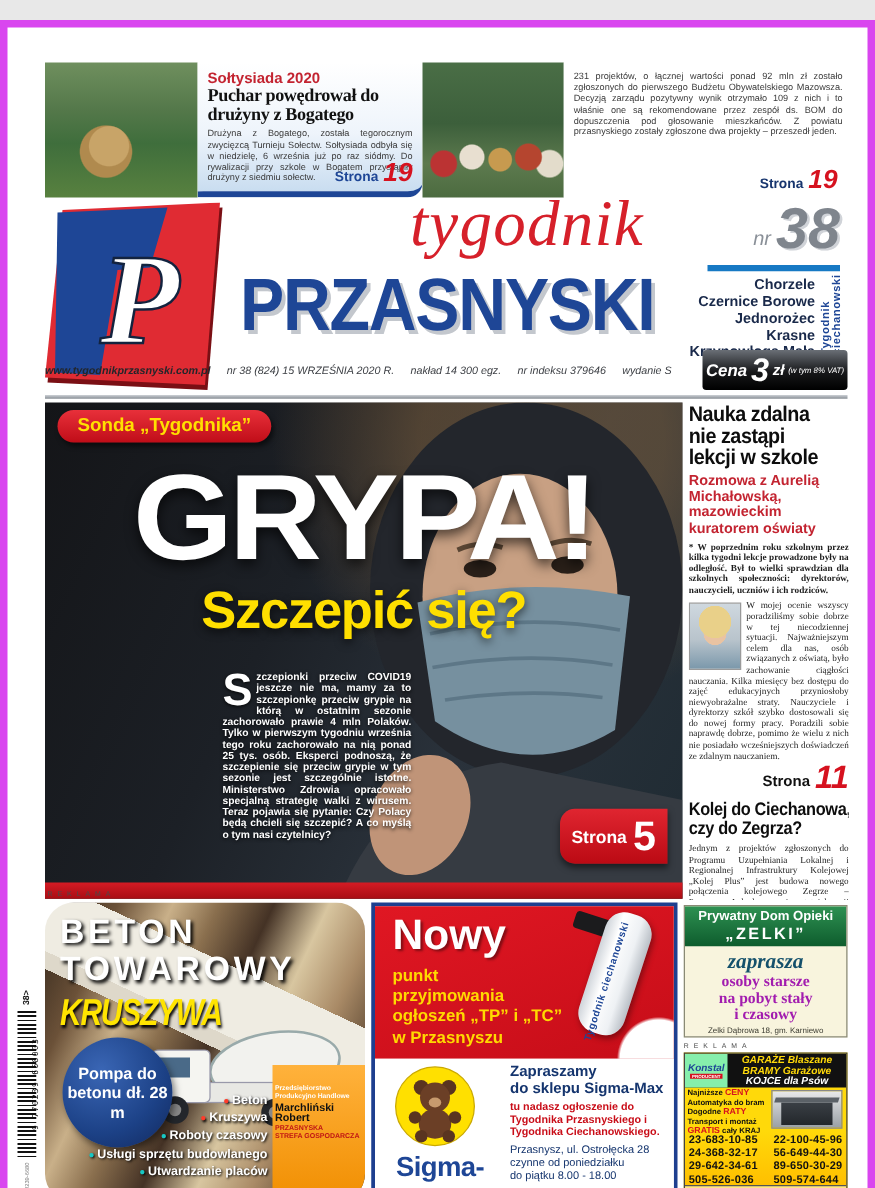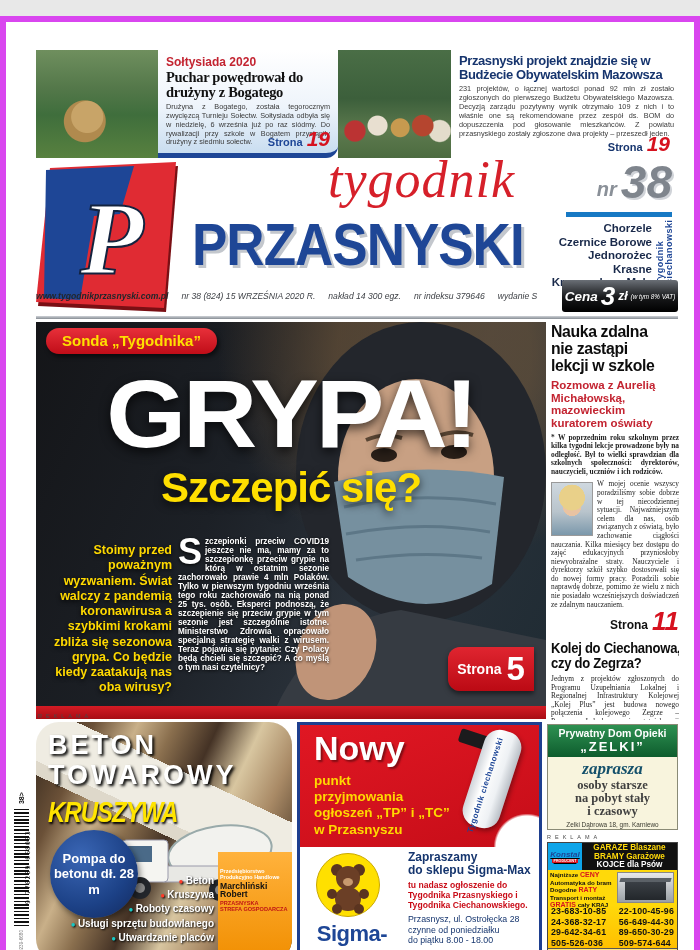--- a/index.html
+++ b/index.html
@@ -35,21 +35,21 @@
   .teaser2 .strona-l{color:#17356e;}
   .strona-n{color:#d6121f;font-weight:bold;font-size:21px;line-height:0.85;font-style:italic;}
 
   
   .logo{left:30px;top:140px;width:152px;height:152px;}
   .script{left:322px;top:128px;font-family:"Liberation Serif",serif;font-style:italic;
     color:#d6202a;font-size:52px;letter-spacing:1px;}
   .mast-main{left:186px;top:188px;font-size:53px;font-weight:bold;color:#1e4696;
     letter-spacing:-1px;transform:scaleY(1.12);transform-origin:top left;
     text-shadow:3px 3px 0 #c3c7cd;white-space:nowrap;}
-  .nr-label{color:#8a9098;font-style:italic;font-size:20px;font-weight:bold;}
+  .nr-label{color:#8a9098;font-style:italic;font-size:16px;font-weight:normal;}
   .nr-num{color:#7f858d;font-style:italic;font-size:46px;font-weight:bold;line-height:0.8;
     text-shadow:2px 2px 0 #d0d3d8;}
   .nr-wrap{left:558px;top:142px;width:108px;text-align:right;display:flex;justify-content:flex-end;
     align-items:flex-end;gap:4px;}
   .nr-rule{left:560px;top:190px;width:106px;height:5px;background:#1779c4;}
   .towns{left:500px;top:200px;width:146px;text-align:right;color:#19294a;font-weight:bold;
     font-size:11.5px;line-height:1.18;}
   .sidelogo{left:649px;top:198px;width:20px;height:82px;}
   .sidelogo .vt{position:absolute;left:1px;top:0;width:18px;height:64px;
     writing-mode:vertical-rl;transform:rotate(180deg);color:#1e4696;font-weight:bold;
@@ -173,32 +173,32 @@
 
   
   .zelki{left:541px;top:702px;width:131px;height:106px;background:#f8f4dd;border:1px solid #8a8a76;
     text-align:center;overflow:hidden;}
   .zelki .hdr{background:linear-gradient(180deg,#2e9152,#0e5c2d);color:#fff;padding:2px 0 3px 0;}
   .zelki .h1{font-weight:bold;font-size:10.5px;}
   .zelki .h2{font-weight:bold;font-size:13px;letter-spacing:2px;}
   .zelki .inv{font-family:"Liberation Serif",serif;font-style:italic;font-weight:bold;
     font-size:17px;color:#14506b;margin-top:2px;}
   .zelki .ln{font-family:"Liberation Serif",serif;font-weight:bold;font-size:12.5px;
-    color:#404040;line-height:1.05;}
+    color:#a21caf;line-height:1.05;}
   .zelki .ad{font-size:6.4px;color:#3a3a30;line-height:1.15;margin-top:3px;}
 
   
   .konstal{left:541px;top:820px;width:131px;height:120px;background:#ffd90a;border:1px solid #444;
     overflow:hidden;}
   .k-hdr{display:flex;height:27px;background:#111;}
-  .k-logo{width:34px;background:#0ea5e9;display:flex;flex-direction:column;align-items:center;
-    justify-content:center;text-decoration:underline;}
+  .k-logo{width:34px;background:#86efac;display:flex;flex-direction:column;align-items:center;
+    justify-content:center;}
   .k-logo .a{color:#1e4696;font-weight:bold;font-size:8px;font-style:italic;}
   .k-logo .b{color:#fff;background:#d6121f;font-size:3.6px;font-weight:bold;padding:0 2px;}
-  .k-hlines{flex:1;text-align:center;line-height:1.06;padding-top:1px;}
+  .k-hlines{flex:1;text-align:center;line-height:1.06;padding-top:1px;font-style:italic;}
   .k-hlines .y{color:#ffd90a;font-weight:bold;font-size:8.2px;}
   .k-hlines .w{color:#fff;font-weight:bold;font-size:8.2px;}
   .k-mid{display:flex;height:35px;padding:1px 2px;}
   .k-feat{width:66px;font-size:6.2px;font-weight:bold;color:#111;line-height:1.14;}
   .k-feat .r{color:#d6121f;font-size:7px;}
   .k-garage{flex:1;margin:1px;background:linear-gradient(180deg,#e8e9ea 0%,#c7cacd 40%,#9aa0a5 100%);
     position:relative;border:1px solid #888;}
   .k-garage:before{content:"";position:absolute;left:12%;top:30%;width:76%;height:62%;
     background:linear-gradient(180deg,#3a3f45,#23272b);}
   .k-garage:after{content:"";position:absolute;left:4%;top:16%;width:92%;height:14%;
@@ -230,21 +230,20 @@
     <div class="kicker">Sołtysiada 2020</div>
     <div class="t1title">Puchar powędrował do drużyny z Bogatego</div>
     <div class="tbody">Drużyna z Bogatego, została tegorocznym zwycięzcą Turnieju Sołectw. Sołtysiada odbyła się w niedzielę, 6 września już po raz siódmy. Do rywalizacji przy szkole w Bogatem przystąpiły drużyny z siedmiu sołectw.</div>
     <div class="stronarow">
       <span class="strona-l">Strona</span>
       <span class="strona-n">19</span>
     </div>
   </div>
   <div class="abs photo2"></div>
   <div class="abs teaser2">
-    <div class="t2title">Przasnyski projekt znajdzie się w Budżecie Obywatelskim Mazowsza</div>
     <div class="tbody">231 projektów, o łącznej wartości ponad 92 mln zł zostało zgłoszonych do pierwszego Budżetu Obywatelskiego Mazowsza. Decyzją zarządu pozytywny wynik otrzymało 109 z nich i to właśnie one są rekomendowane przez zespół ds. BOM do dopuszczenia pod głosowanie mieszkańców. Z powiatu przasnyskiego zostały zgłoszone dwa projekty – przeszedł jeden.</div>
     <div class="stronarow">
       <span class="strona-l">Strona</span>
       <span class="strona-n">19</span>
     </div>
   </div>
 
   <div class="abs logo">
     <svg width="152" height="152" viewBox="0 0 152 152">
       <polygon points="16,10 142,4 130,150 2,144" fill="#7a0f14"></polygon>
@@ -297,21 +296,20 @@
       <path d="M222,114 Q240,107 257,113" stroke="#5a4634" stroke-width="4" fill="none"></path>
       <path d="M118,160 Q200,138 288,155 L276,262 Q205,305 132,255 Z" fill="#76909f"></path>
       <path d="M128,185 Q205,168 280,182 M130,212 Q205,198 274,210 M140,238 Q205,228 266,236" stroke="#5d7787" stroke-width="3" fill="none"></path>
       <path d="M55,397 Q95,300 185,288 L330,318 L330,397 Z" fill="#363b42"></path>
       <ellipse cx="120" cy="330" rx="38" ry="50" fill="#c09478" transform="rotate(25 120 330)"></ellipse>
     </svg>
   </div>
   <div class="abs sonda">Sonda „Tygodnika”</div>
   <div class="abs grypa">GRYPA!</div>
   <div class="abs szczepic">Szczepić się?</div>
-  <div class="abs lead">Stoimy przed poważnym wyzwaniem. Świat walczy z pandemią koronawirusa a szybkimi krokami zbliża się sezonowa grypa. Co będzie kiedy zaatakują nas oba wirusy?</div>
   <div class="abs mainbody">
     <span class="dropcap">S</span><span>zczepionki przeciw COVID19 jeszcze nie ma, mamy za to szczepionkę przeciw grypie na którą w ostatnim sezonie zachorowało prawie 4 mln Polaków. Tylko w pierwszym tygodniu września tego roku zachorowało na nią ponad 25 tys. osób. Eksperci podnoszą, że szczepienie się przeciw grypie w tym sezonie jest szczególnie istotne. Ministerstwo Zdrowia opracowało specjalną strategię walki z wirusem. Teraz pojawia się pytanie: Czy Polacy będą chcieli się szczepić? A co myślą o tym nasi czytelnicy?</span>
   </div>
   <div class="abs strona5">
     <span class="l">Strona</span>
     <span class="n">5</span>
   </div>
   <div class="abs redbar"></div>
 
   <div class="abs rcol">

